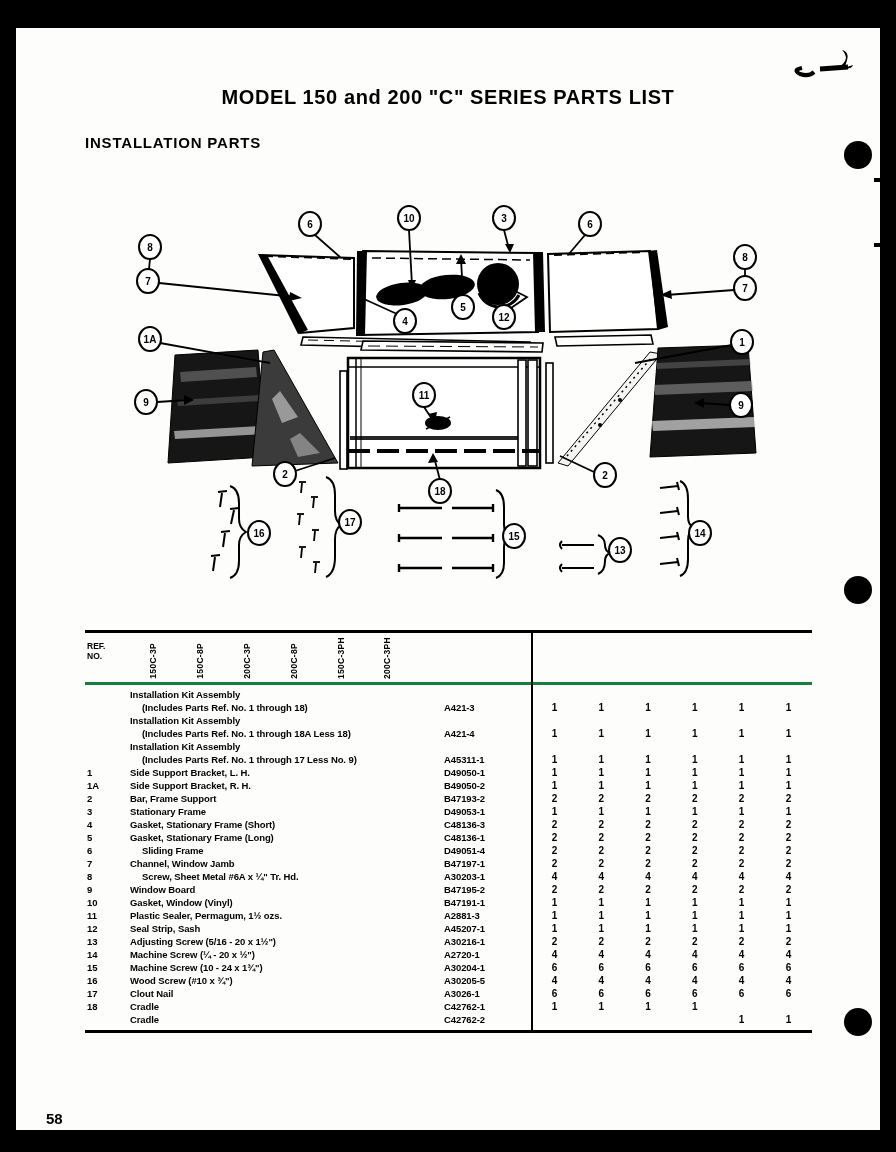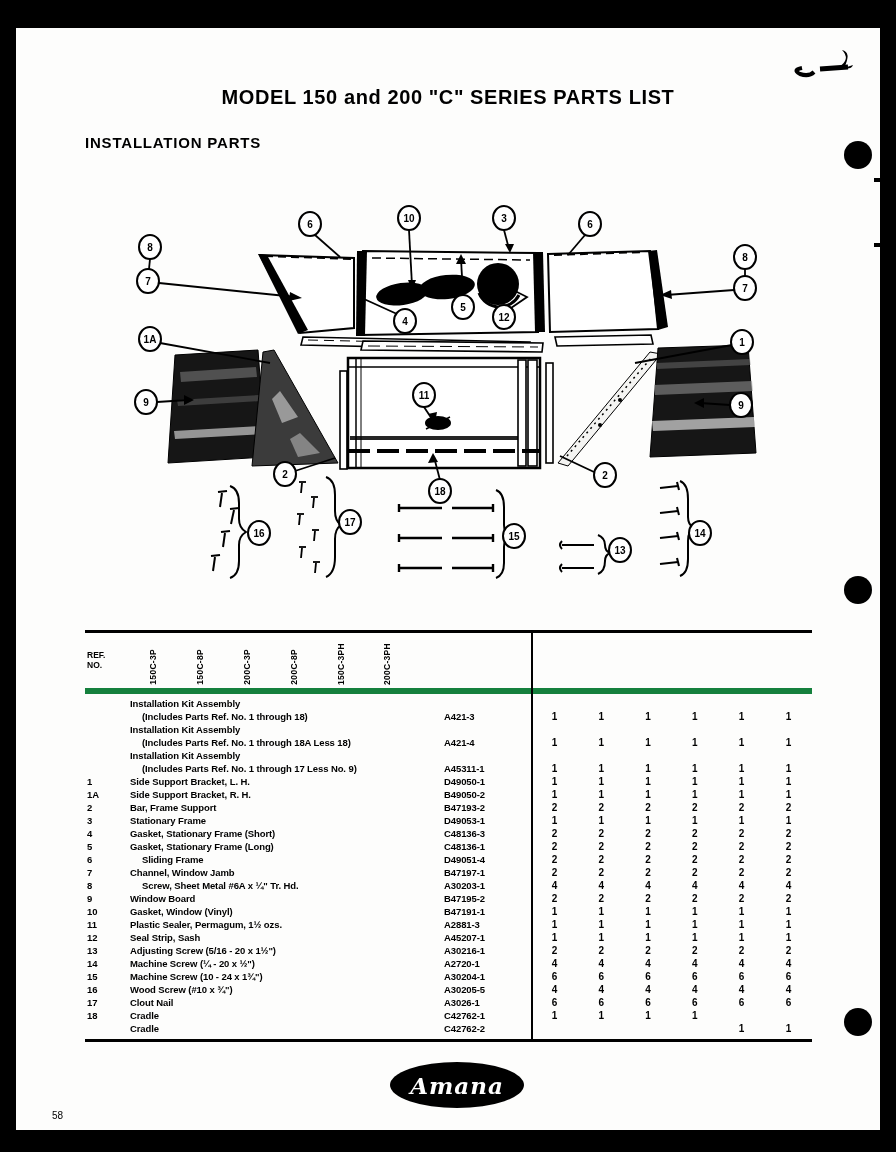--- a/index.html
+++ b/index.html
@@ -35,21 +35,21 @@
 
   .diagram-wrap { position:absolute; left:114px; top:167px; }
 
   
   .parts-table {
     position:absolute; left:69px; top:602px; width:727px;
     border-top:3px solid #000; border-bottom:3px solid #000;
     font-weight:bold;
   }
   .vdivider { position:absolute; left:446px; top:0; bottom:0; width:2px; background:#000; }
-  .thead { display:flex; height:52px; border-bottom:6px solid #15803d;margin-top:9px; }
+  .thead { display:flex; height:52px; border-bottom:3px solid #15803d; }
   .h-ref { width:45px; padding:8px 0 0 2px; font-size:8.5px; line-height:1.2; white-space:pre-line; }
   .h-desc { width:310px; text-align:center; padding-top:16px; font-size:9.5px; letter-spacing:0.4px; }
   .h-part { width:91px; text-align:center; padding-top:16px; font-size:9.5px; }
   .h-models { width:281px; display:flex; }
   .h-model { width:46.8px; display:flex; align-items:flex-end; justify-content:center; padding-bottom:3px; }
   .h-model span {
     display:inline-block; writing-mode:vertical-rl; transform:rotate(180deg);
     font-size:8.5px; font-weight:bold; white-space:nowrap; letter-spacing:0.3px;
   }
   .tbody { padding:3px 0 4px 0; }
@@ -60,21 +60,21 @@
   .c-part { width:91px; padding-left:4px; }
   .c-qty  { width:46.8px; text-align:center; font-size:10px; }
 
   .amana-logo {
     position:absolute; left:374px; top:1034px; width:134px; height:46px;
     background:#000; border-radius:50%;
     display:flex; align-items:center; justify-content:center;
     color:#fff; font-family:"DejaVu Serif", serif; font-style:italic;
     font-weight:bold; font-size:23px; letter-spacing:1px;
   }
-  .page-number { position:absolute; left:36px; top:1082px; font-size:10px; font-weight:normal; }
+  .page-number { position:absolute; left:30px; top:1082px; font-size:15px; font-weight:bold; }
 
   .co-label { font-size:10px; font-weight:bold; font-family:"Liberation Sans",sans-serif; }
   svg .ln { stroke:#000; fill:none; }
 </style>
 </head>
 <body>
 
 <div class="page">
 
   <svg class="ink-mark" width="86" height="44">
@@ -656,18 +656,15 @@
           <span class="c-qty"></span>
           <span class="c-qty"></span>
           <span class="c-qty"></span>
           <span class="c-qty"></span>
           <span class="c-qty">1</span>
           <span class="c-qty">1</span>
         </div>
       </div>
   </div>
 
-  <div class="amana-logo">
-    <span>Amana</span>
-  </div>
 
   <div class="page-number">58</div>
 </div>
 
 </body></html>

